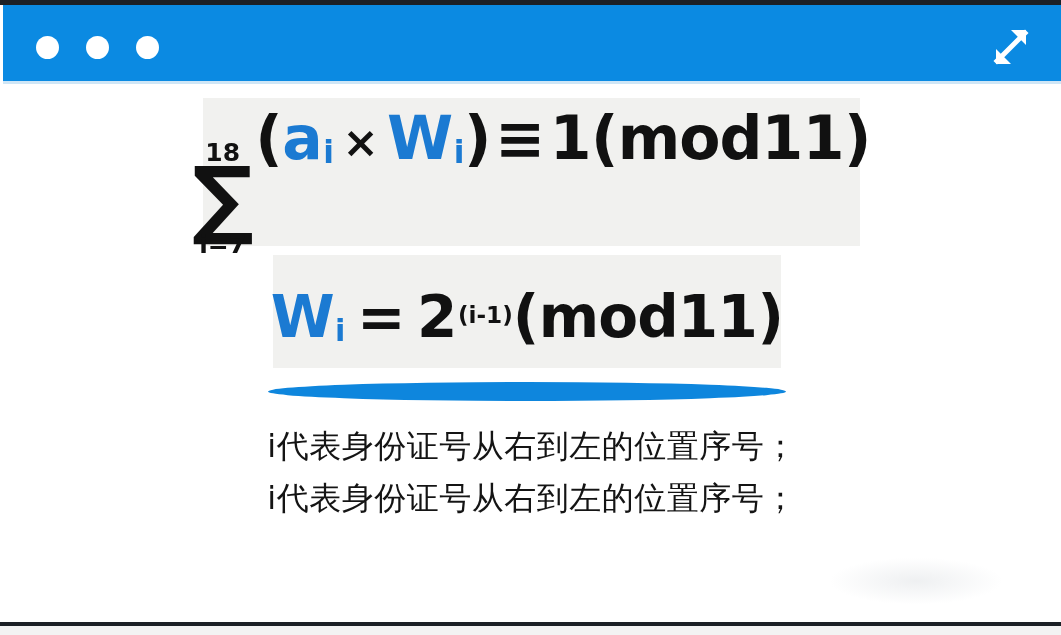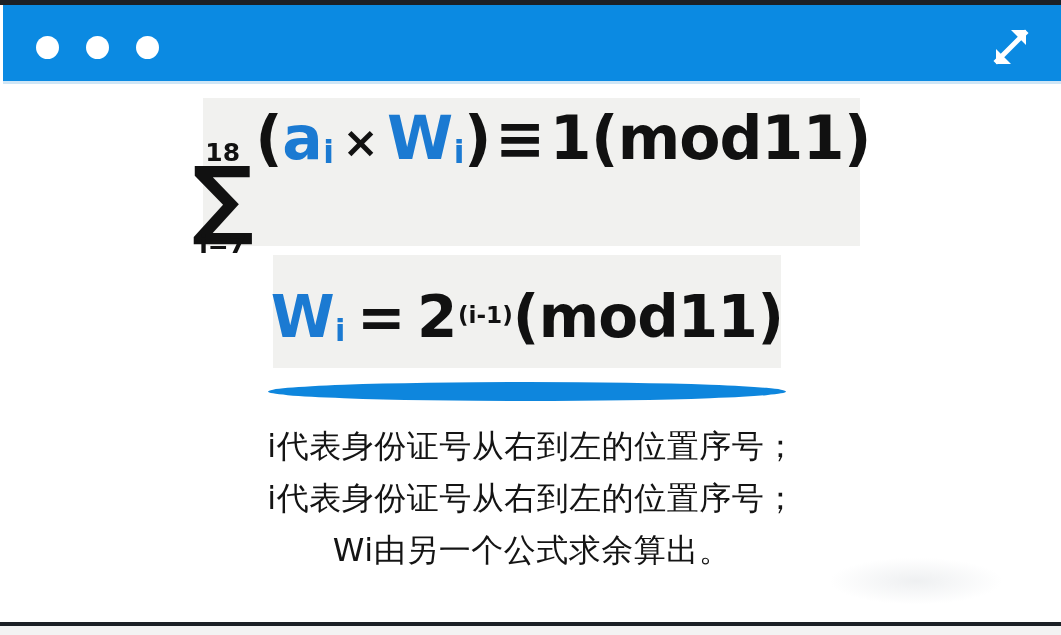--- a/index.html
+++ b/index.html
@@ -313,21 +313,20 @@
           <span>11</span>
           <span class="paren">)</span>
       </span>
     </div>
 
     <div class="divider"></div>
 
     <div class="caption">
       <div class="caption-line">i代表身份证号从右到左的位置序号；</div>
       <div class="caption-line">i代表身份证号从右到左的位置序号；</div>
-      <div class="caption-line">Wi由另一个公式求余算出。</div>
     </div>
 
     <div class="watermark"></div>
   </div>
 
   <div class="frame-bottom-edge"></div>
   <div class="frame-bottom-pad"></div>
 </div>
 
 </body></html>

